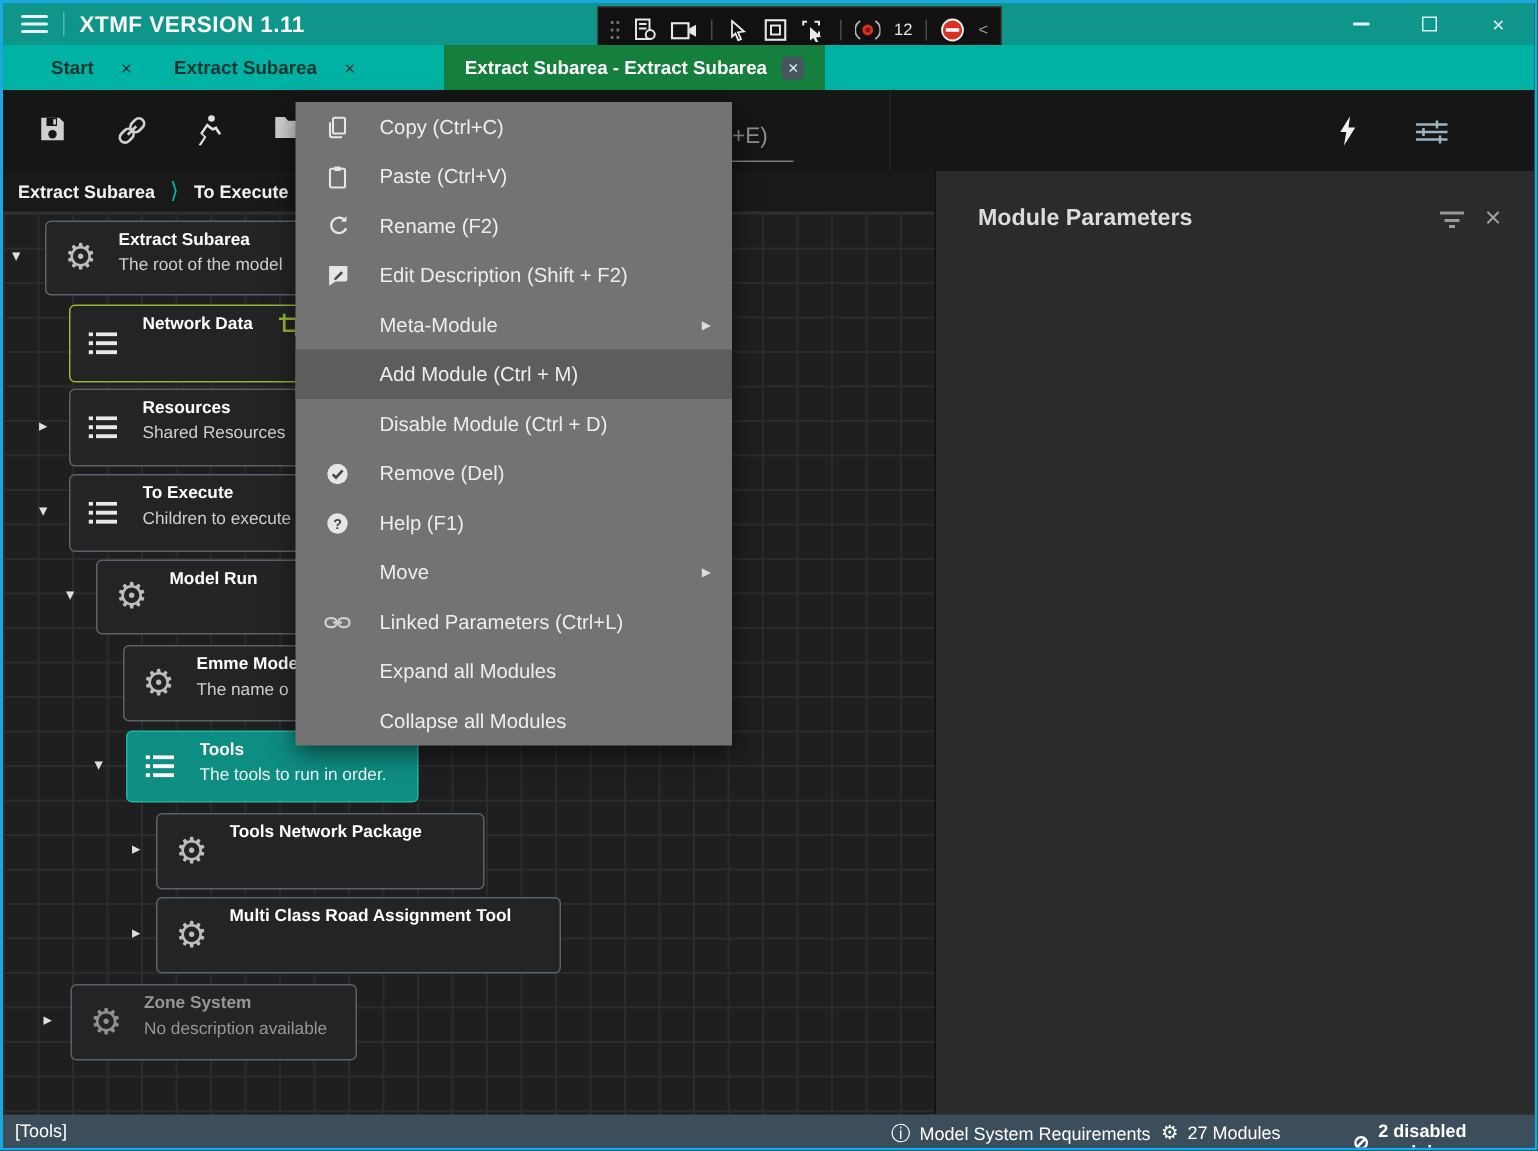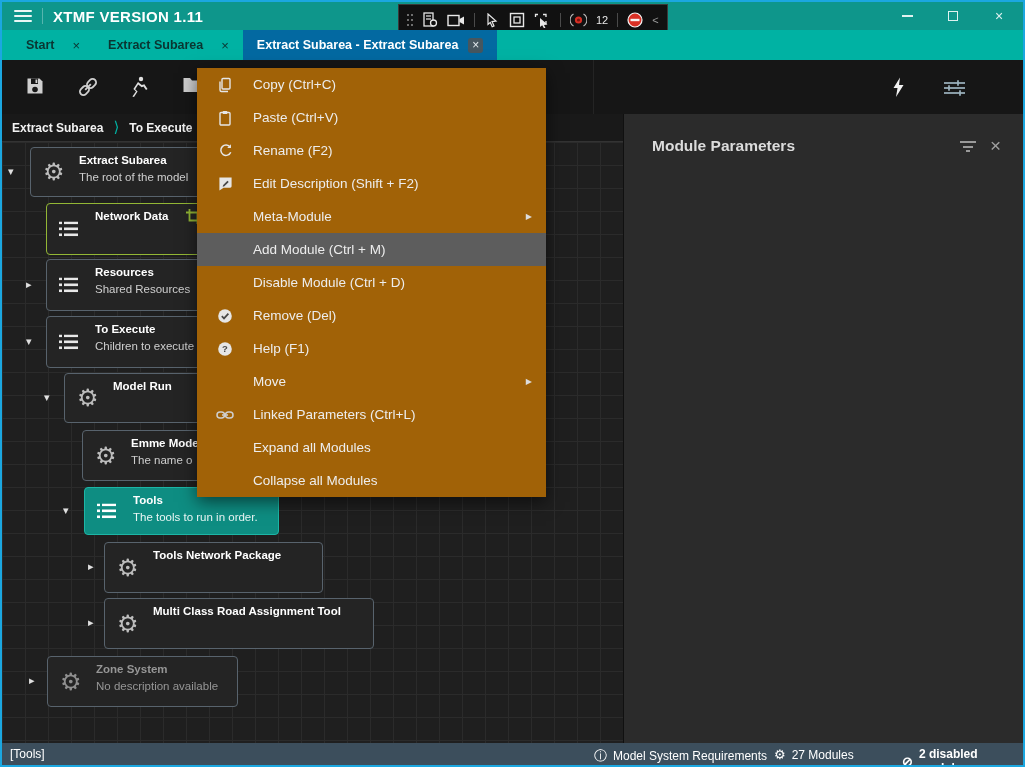--- a/index.html
+++ b/index.html
@@ -21,25 +21,25 @@
   .rec-sep{ width:1px; height:14px; background:#4A4A4A; }
   .rec-count{ color:#E8E8E8; font-size:11px; }
   .rec-chevron{ color:#9A9A9A; font-size:11px; }
   .win-controls{ margin-left:auto; display:flex; align-items:center; gap:30px; margin-right:16px; }
   .wc{ color:#DFF2F0; font-size:14px; line-height:1; cursor:pointer; display:flex; align-items:center; justify-content:center; width:16px; height:16px;}
   .wc .min-bar{ width:11px; height:1.6px; background:#DFF2F0; }
   .wc .max-box{ width:10px; height:10px; border:1.4px solid #DFF2F0; }
 
   
   .tabbar{ position:absolute; left:0; top:28px; width:100%; height:30px; background:#00B2A3;
-           display:flex; align-items:stretch; padding-left:10px; }
+           display:flex; align-items:stretch; padding-left:18px; }
   .tab{ display:flex; align-items:center; padding:0 14px; font-size:12.5px; font-weight:700;
         color:#0A3531; cursor:pointer; }
   .tab .tclose{ margin-left:18px; font-weight:400; font-size:13px; }
-  .tab.active{ background:#0369a1; color:#FFFFFF; }
+  .tab.active{ background:#15803d; color:#FFFFFF;margin-left:45px; }
   .tab.active .tclose{ background:#46565F; color:#E3EAEE; border-radius:3px; width:15px; height:15px;
                        line-height:15px; text-align:center; margin-left:10px; font-size:12px; }
 
   
   .toolbar{ position:absolute; left:0; top:58px; width:100%; height:54px; background:#161616; }
   .tool-icon{ position:absolute; top:16px; cursor:pointer; }
   .search-frag{ position:absolute; left:486px; top:22px; color:#8F8F8F; font-size:15px; }
   .search-underline{ position:absolute; left:485px; top:47px; width:42px; height:1px; background:#7D7D7D; }
   .toolbar-vline{ position:absolute; left:591px; top:0; width:1px; height:54px; background:#242424; }
 
@@ -65,21 +65,21 @@
   .nsub{ font-size:11.5px; color:#CFCFCF; margin-top:5px; }
   .node.selected{ background:#0E8D82; border-color:#1CB6A6; }
   .node.selected .nsub{ color:#EAF7F5; }
   .node.green{ border-color:#93B735; }
   .node.disabled .ntitle, .node.disabled .nsub{ color:#969696; }
   .node.disabled .nicon{ color:#8F8F8F; }
   .crop-badge{ position:absolute; left:139px; top:5px; }
   .expander{ position:absolute; color:#E0E0E0; font-size:11px; line-height:1; cursor:pointer; }
 
   
-  .context-menu{ position:absolute; left:195px; top:66px; width:349px; background:#a16207;
+  .context-menu{ position:absolute; left:195px; top:66px; width:291px; background:#737373;
                  box-shadow:0 5px 16px rgba(0,0,0,.55); z-index:10; }
   .menu-item{ height:33px; display:flex; align-items:center; padding:0 14px 0 16px; cursor:pointer; }
   .menu-item.hl{ background:#5D5D5D; }
   .mi-icon{ width:24px; margin-right:16px; display:flex; justify-content:center; }
   .mi-label{ font-size:13.5px; color:#EDEDED; white-space:nowrap; }
   .mi-arrow{ margin-left:auto; color:#DCDCDC; font-size:8px; }
 
   
   .panel{ position:absolute; left:621px; top:112px; width:402px; height:629px; background:#2B2B2B;
           border-left:1px solid #101010; }

